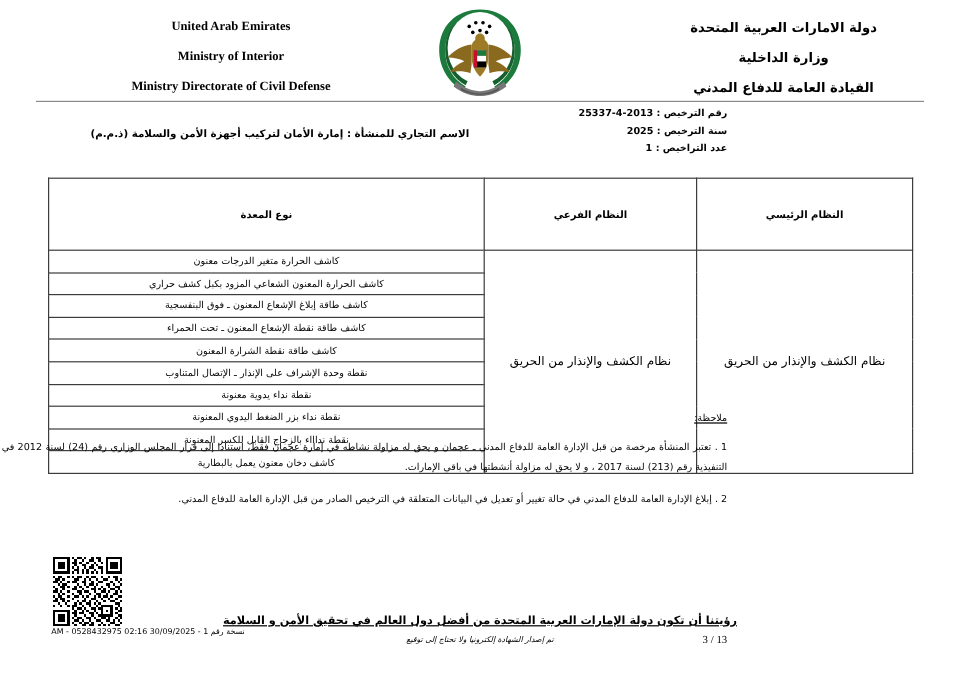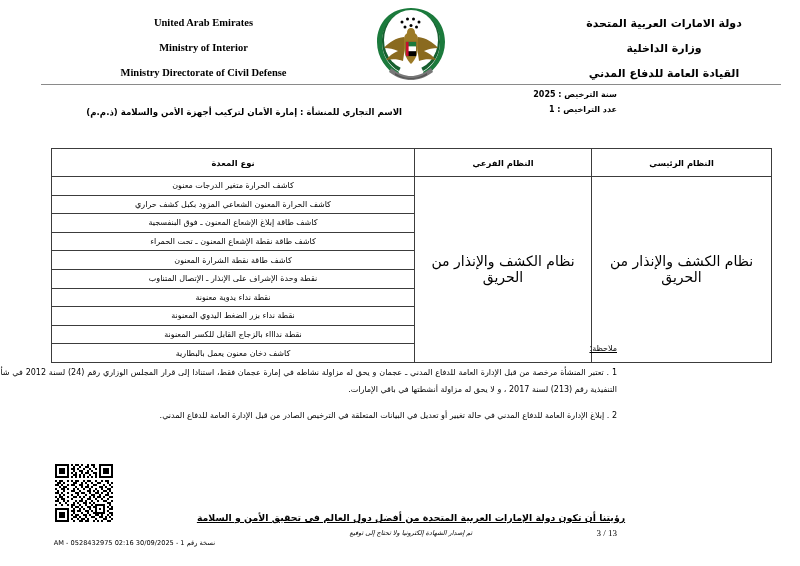--- a/index.html
+++ b/index.html
@@ -11,21 +11,21 @@
     width: 800px;
     height: 566px;
     position: relative;
     font-family: "Liberation Serif", "DejaVu Serif", serif;
     color: #000000;
     overflow: hidden;
   }
 
   .page {
     position: absolute;
-    left: 11px; top: 0;
+    left: 0; top: 0;
     width: 636px;
     height: 566px;
     background: #fff;
   }
 
   
   .header {
     position: absolute;
     left: 0; top: 0;
     width: 800px;
@@ -104,35 +104,35 @@
     width: 720px;
     border-collapse: collapse;
     direction: rtl;
     table-layout: fixed;
   }
   .tbl td, .tbl th {
     border: 1px solid #3c3c3c;
     text-align: center;
     vertical-align: middle;
     font-family: "DejaVu Sans", "Liberation Sans", sans-serif;
-    padding: 0;
+    padding: 16px;
   }
   .tbl th {
     height: 27px;
     font-size: 8.4px;
     font-weight: bold;
   }
   .tbl td.equip {
     height: 17.6px;
     font-size: 8px;
     font-weight: normal;
     padding: 0 6px;
   }
   .tbl td.sys {
-    font-size: 14px;
+    font-size: 10px;
     font-weight: normal;
   }
   .col-main { width: 180px; }
   .col-sub  { width: 177px; }
   .col-eq   { width: 363px; }
 
   
   .notes {
     position: absolute;
     right: 30px;
@@ -161,21 +161,21 @@
     left: 44px;
     top: 464px;
     width: 160px;
   }
   .qr-code {
     width: 58px;
     height: 58px;
     display: block;
   }
   .qr-caption {
-    margin-top: 17px;
+    margin-top: 0;
     font-size: 6.6px;
     font-family: "DejaVu Sans", "Liberation Sans", sans-serif;
     direction: rtl;
     text-align: left;
     white-space: nowrap;
     color: #000;
   }
 
   
   .vision {
@@ -263,20 +263,21 @@
     <div class="hdr-ar">
       <div>دولة الامارات العربية المتحدة</div>
       <div>وزارة الداخلية</div>
       <div>القيادة العامة للدفاع المدني</div>
     </div>
   </div>
 
   <div class="hrule"></div>
 
   <div class="meta">
+    <div>رقم الترخيص : 2013-4-25337</div>
     <div>سنة الترخيص : 2025</div>
     <div>عدد التراخيص : 1</div>
   </div>
 
   <div class="biz-name">الاسم التجاري للمنشأة : إمارة الأمان لتركيب أجهزة الأمن والسلامة (ذ.م.م)</div>
 
   <table class="tbl">
     <colgroup>
       <col class="col-main">
       <col class="col-sub">

